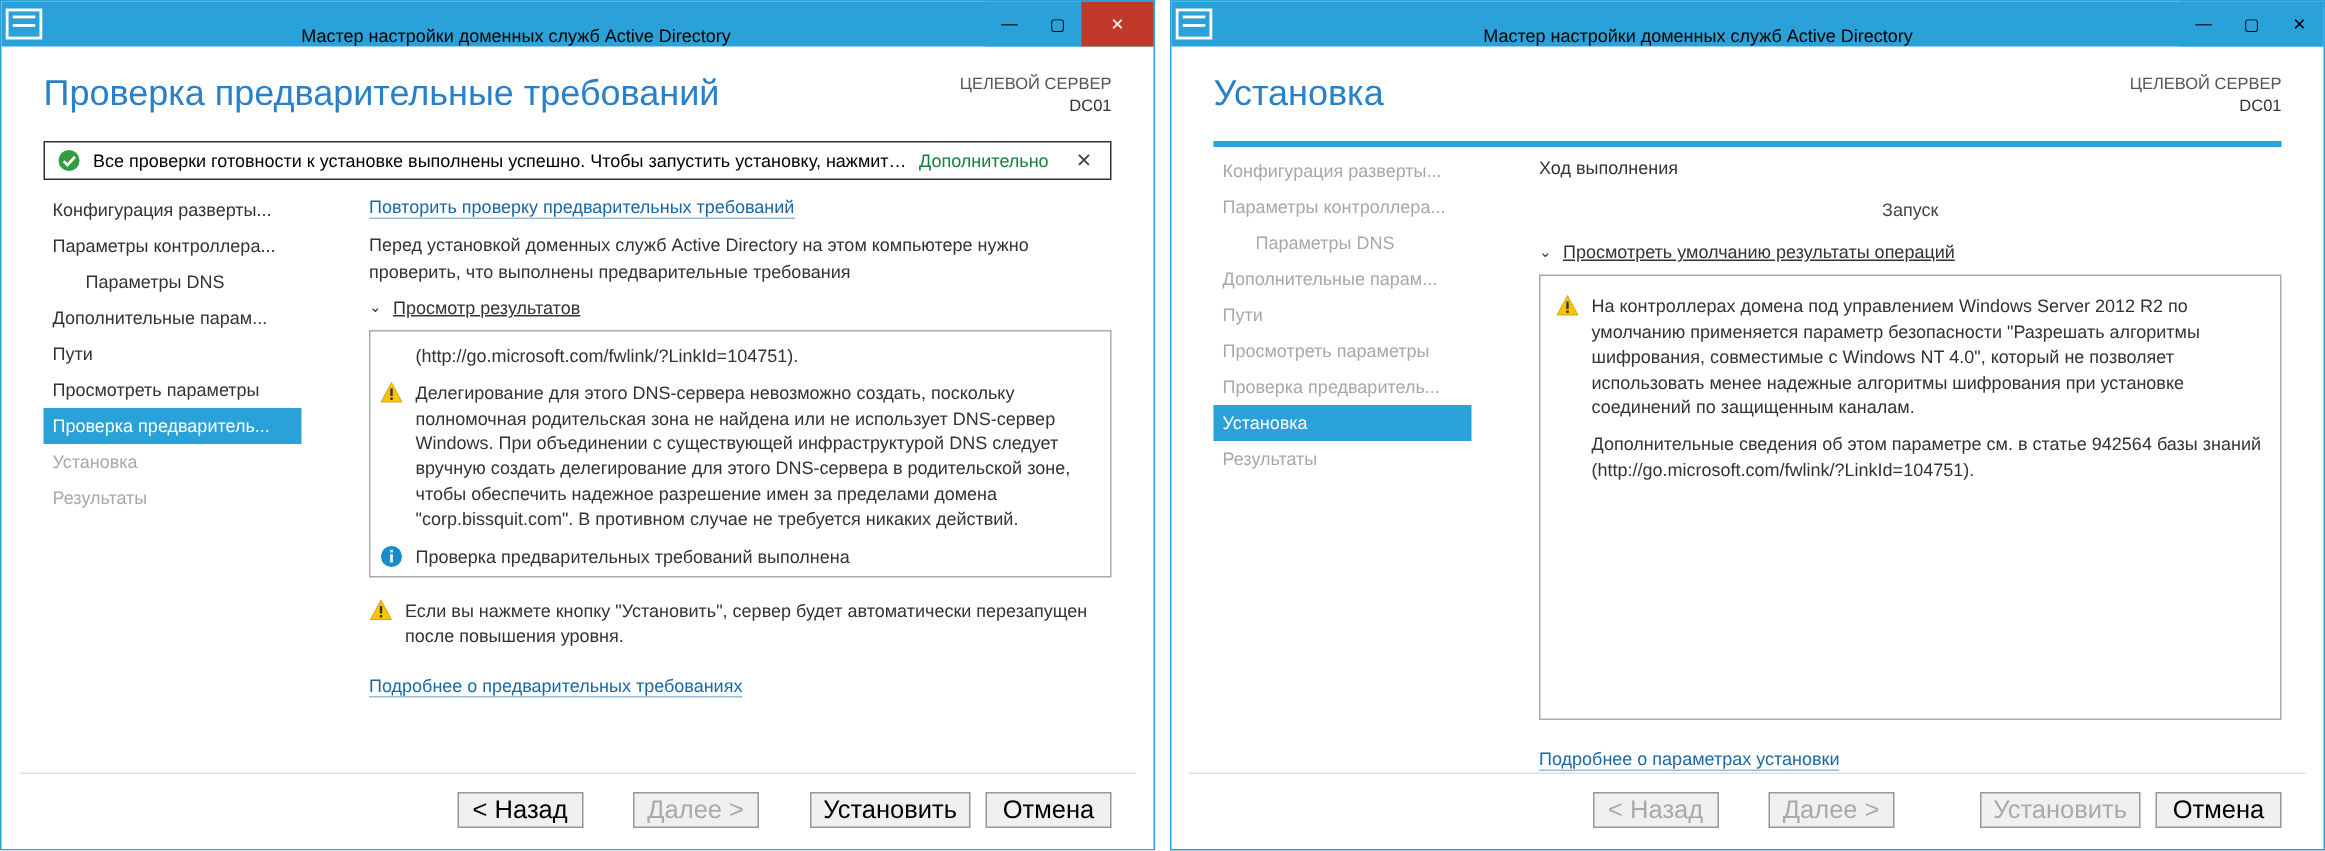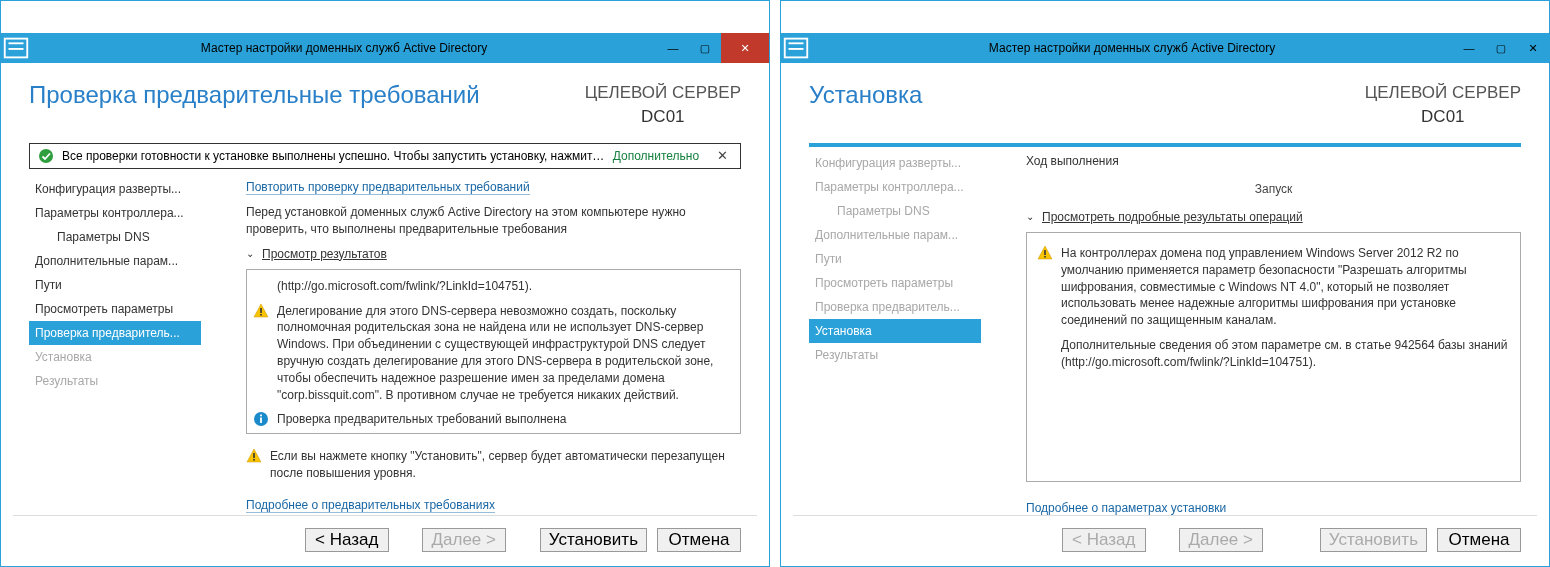--- a/index.html
+++ b/index.html
@@ -17,24 +17,23 @@
     border: 1px solid #2aa1d8;
     display: flex;
     flex-direction: column;
     background: #fff;
     min-width: 0;
   }
   .titlebar {
     height: 30px;
     background: #2aa1d8;
     display: flex;
-    align-items: center;
+    align-items: flex-end;
     color: #000;
     font-size: 12px;
-    margin-top: 32px;
   }
   .titlebar .icon {
     width: 30px;
     display: flex;
     align-items: center;
     justify-content: center;
     color: #fff;
   }
   .titlebar .title {
     flex: 1;
@@ -65,23 +64,23 @@
     align-items: flex-start;
     justify-content: space-between;
     border-bottom: 0;
   }
   .header h1 {
     color: #2980c9;
     font-weight: 300;
     font-size: 24px;
   }
   .target {
-    text-align: center;
+    text-align: right;
     color: #555;
-    font-size: 17px;
+    font-size: 11px;
     line-height: 1.4;
   }
   .target .label { color:#555; }
   .target .server { color:#333; }
   .banner {
     margin: 4px 28px 8px 28px;
     border: 1px solid #333;
     padding: 4px 8px;
     display: flex;
     align-items: center;
@@ -347,21 +346,21 @@
       </div>
 
       <div class="content">
         <p>Ход выполнения</p>
         <div class="progress-area">
           <span>Запуск</span>
         </div>
 
         <div class="section-header">
           <span class="chev">⌄</span>
-          <span class="lbl">Просмотреть подробные результаты операций</span>
+          <span class="lbl">Просмотреть умолчанию результаты операций</span>
         </div>
 
         <div class="results-box2">
           <div class="entry">
               <span class="ico">
                 <svg viewBox="0 0 16 16">
                   <use href="#warn"></use>
                 </svg>
               </span>
               <span>На контроллерах домена под управлением Windows Server 2012 R2 по умолчанию применяется параметр безопасности "Разрешать алгоритмы шифрования, совместимые с Windows NT 4.0", который не позволяет использовать менее надежные алгоритмы шифрования при установке соединений по защищенным каналам.</span>

